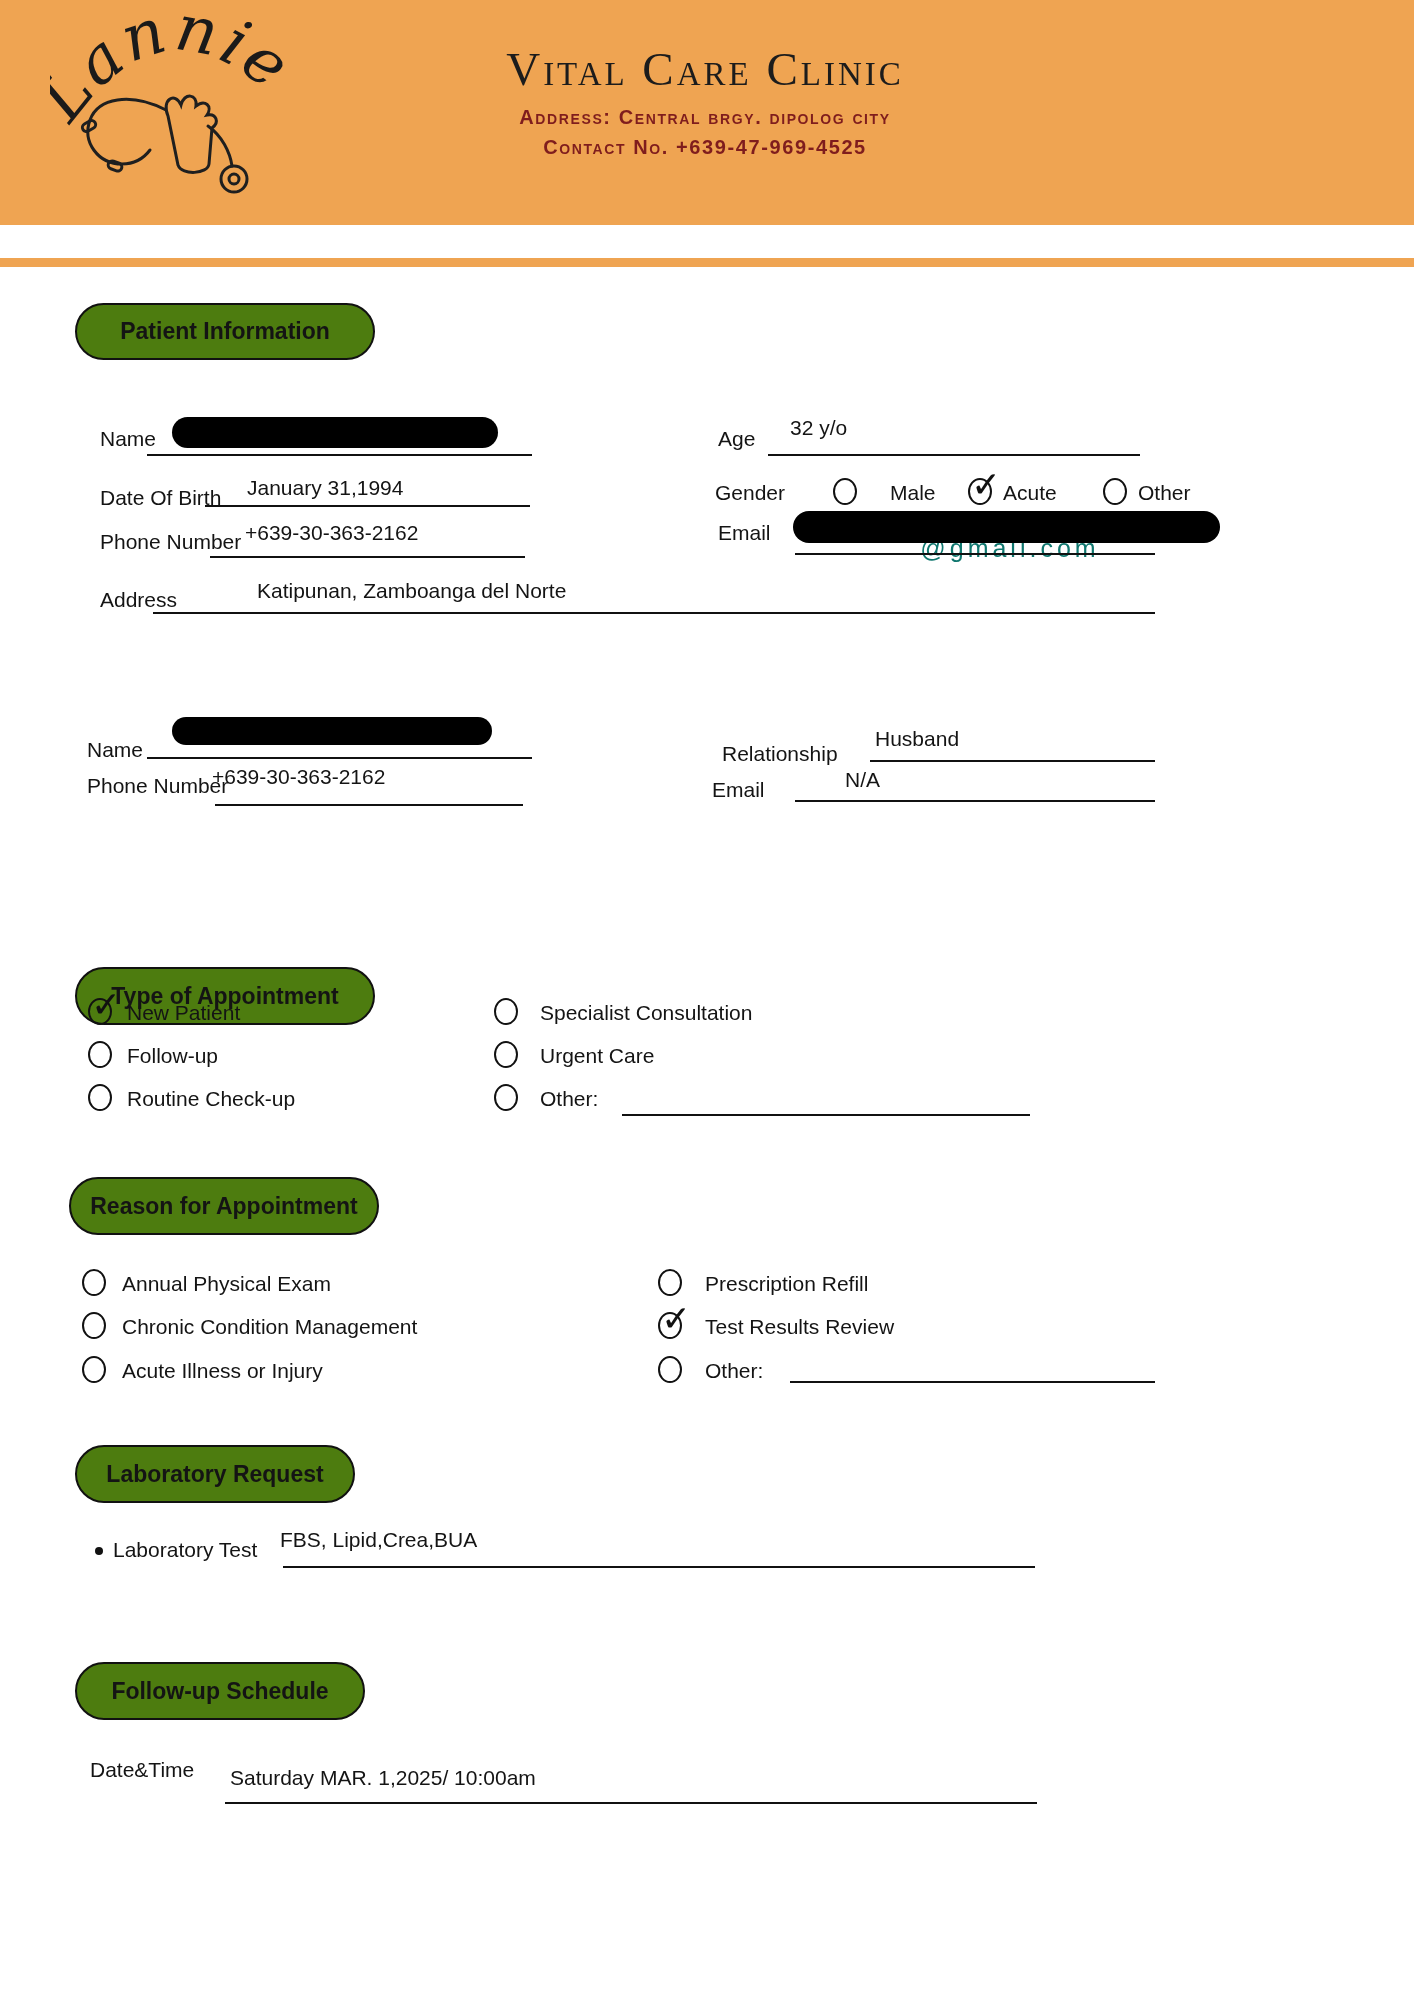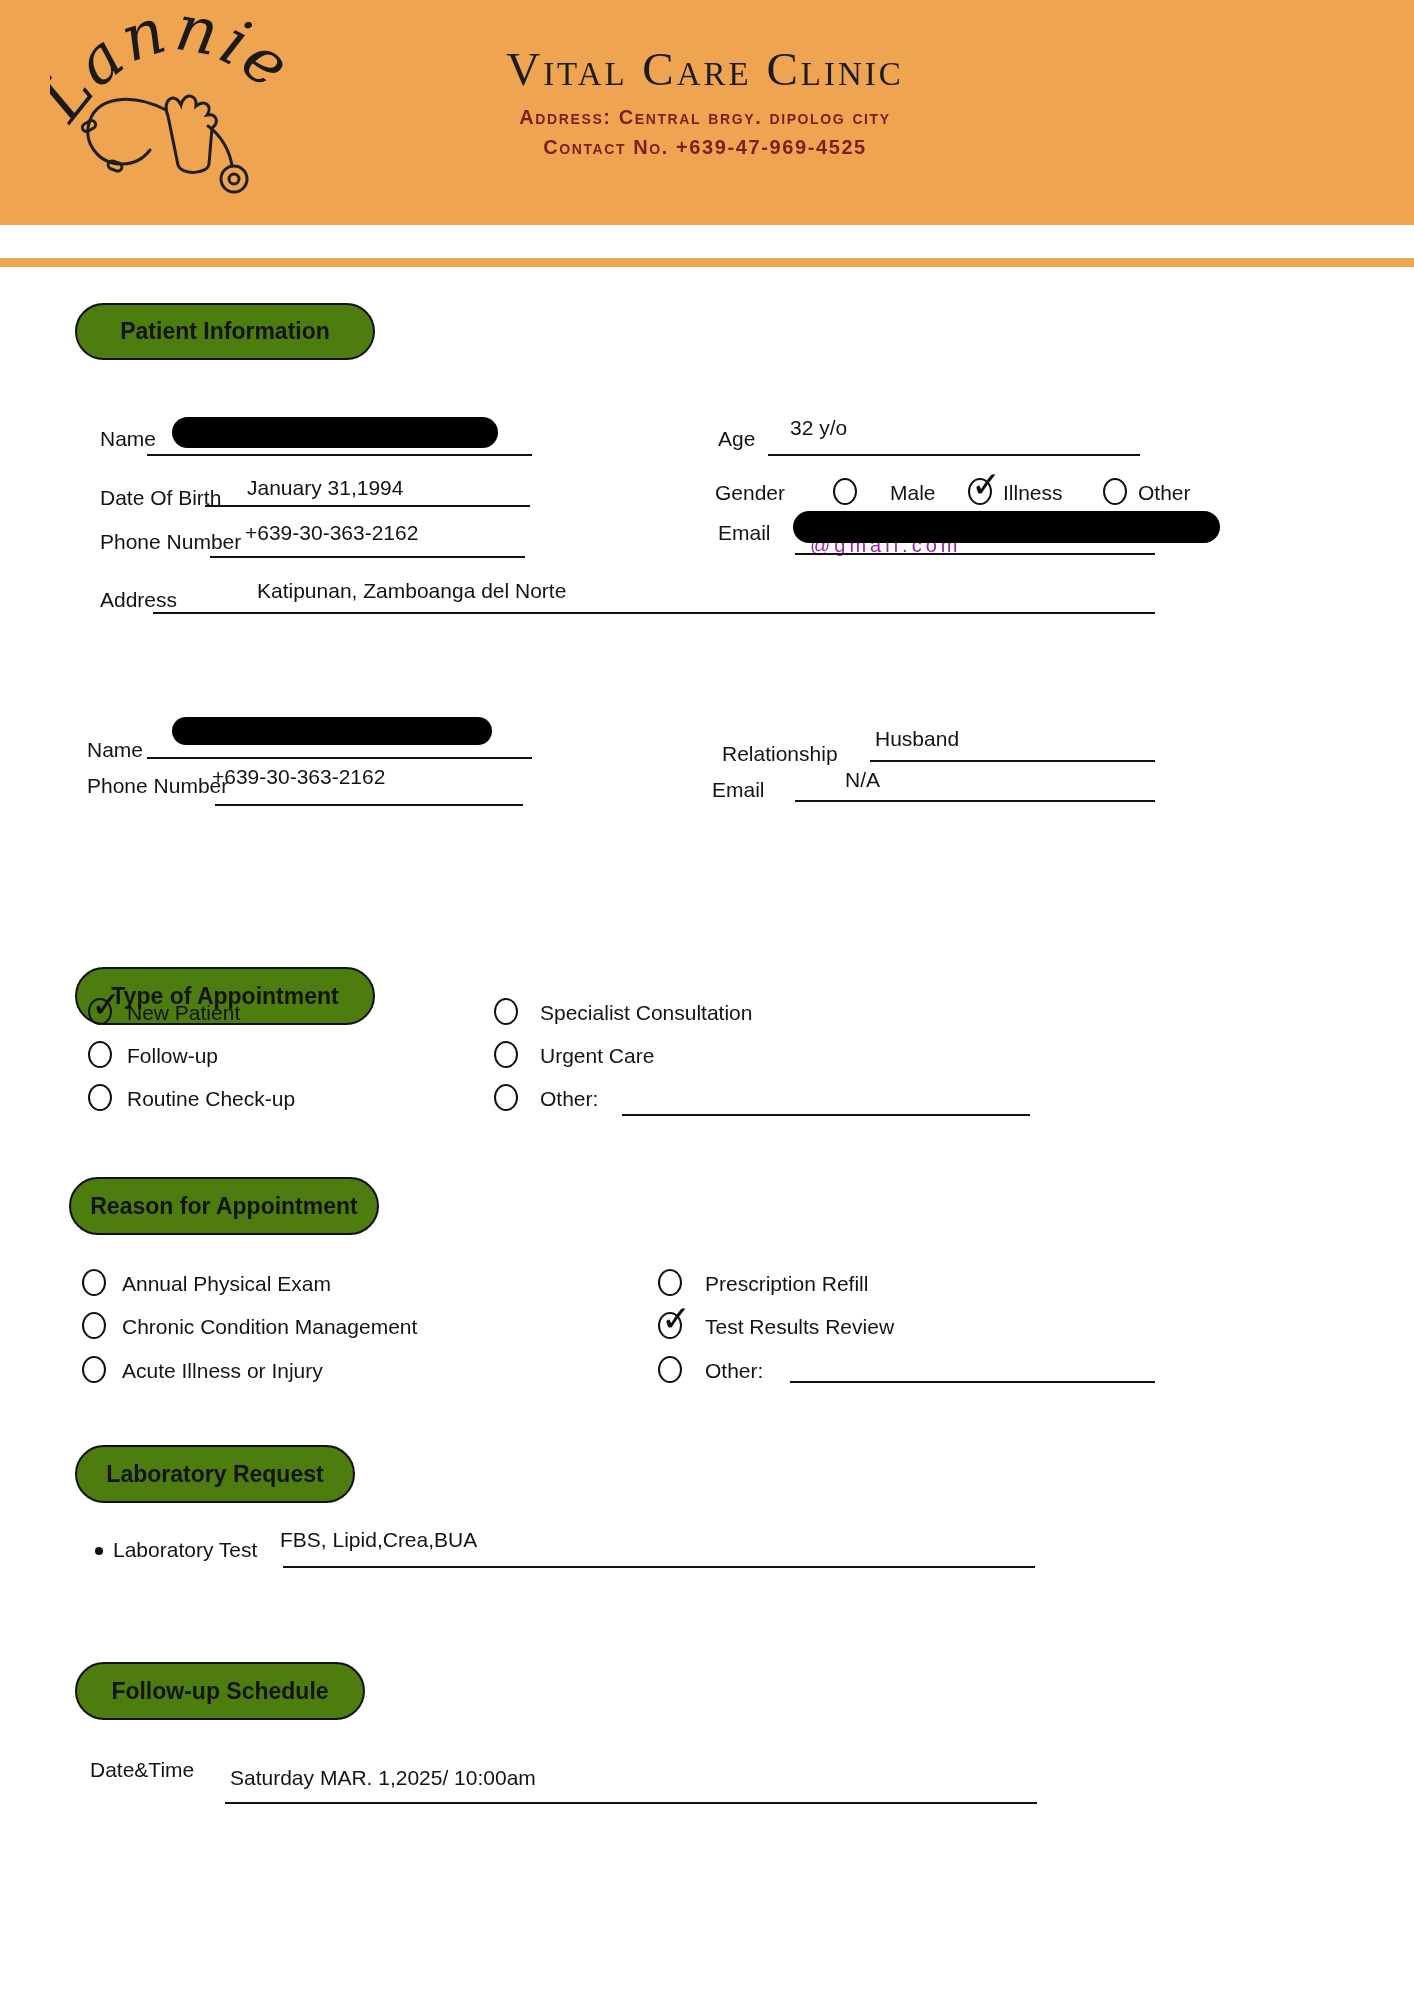--- a/index.html
+++ b/index.html
@@ -21,21 +21,21 @@
   .lbl{font-size:21px;white-space:nowrap;}
   .val{font-size:21px;white-space:nowrap;text-align:left;}
   .uline{height:0;border-bottom:2.5px solid #111;}
   .bar{background:#000;border-radius:16px;}
   
   .radio{width:24px;height:27px;border:2.5px solid #111;border-radius:50%;
          display:inline-block;box-sizing:border-box;position:absolute;}
   .radio.checked::after{content:"\2713";position:absolute;left:1px;top:-16px;
          font-size:36px;font-weight:400;color:#111;}
   .bullet{width:8px;height:8px;border-radius:50%;background:#111;}
-  .frag{font-size:20px;letter-spacing:4px;color:#a21caf;text-align:left;}
+  .frag{font-size:25px;letter-spacing:4px;color:#0f766e;text-align:center;}
 </style>
 </head>
 <body>
 
 <div id="page">
 
   <div id="header" class="abs">
 
     <svg class="abs" style="left:50px;top:14px" width="245" height="195" viewBox="0 0 245 195">
       <defs>
@@ -72,21 +72,21 @@
   <div class="abs val" style="left:790px;top:416px;width:180px">32 y/o</div>
   <div class="abs uline" style="left:768px;top:454px;width:372px"></div>
 
   <div class="abs lbl" style="left:100px;top:486px">Date Of Birth</div>
   <div class="abs val" style="left:247px;top:476px;width:180px">January 31,1994</div>
   <div class="abs uline" style="left:205px;top:505px;width:325px"></div>
   <div class="abs lbl" style="left:715px;top:481px">Gender</div>
   <span class="radio" style="left:833px;top:478px"></span>
   <div class="abs lbl" style="left:890px;top:481px">Male</div>
   <span class="radio checked" style="left:968px;top:478px"></span>
-  <div class="abs lbl" style="left:1003px;top:481px">Illness</div>
+  <div class="abs lbl" style="left:1003px;top:481px">Acute</div>
   <span class="radio" style="left:1103px;top:478px"></span>
   <div class="abs lbl" style="left:1138px;top:481px">Other</div>
 
   <div class="abs lbl" style="left:100px;top:530px">Phone Number</div>
   <div class="abs val" style="left:245px;top:521px;width:180px">+639-30-363-2162</div>
   <div class="abs uline" style="left:210px;top:556px;width:315px"></div>
   <div class="abs lbl" style="left:718px;top:521px">Email</div>
   <div class="abs frag" style="left:810px;top:534px;width:400px">@gmail.com</div>
   <div class="abs bar" style="left:793px;top:511px;width:427px;height:32px"></div>
   <div class="abs uline" style="left:795px;top:553px;width:360px"></div>

